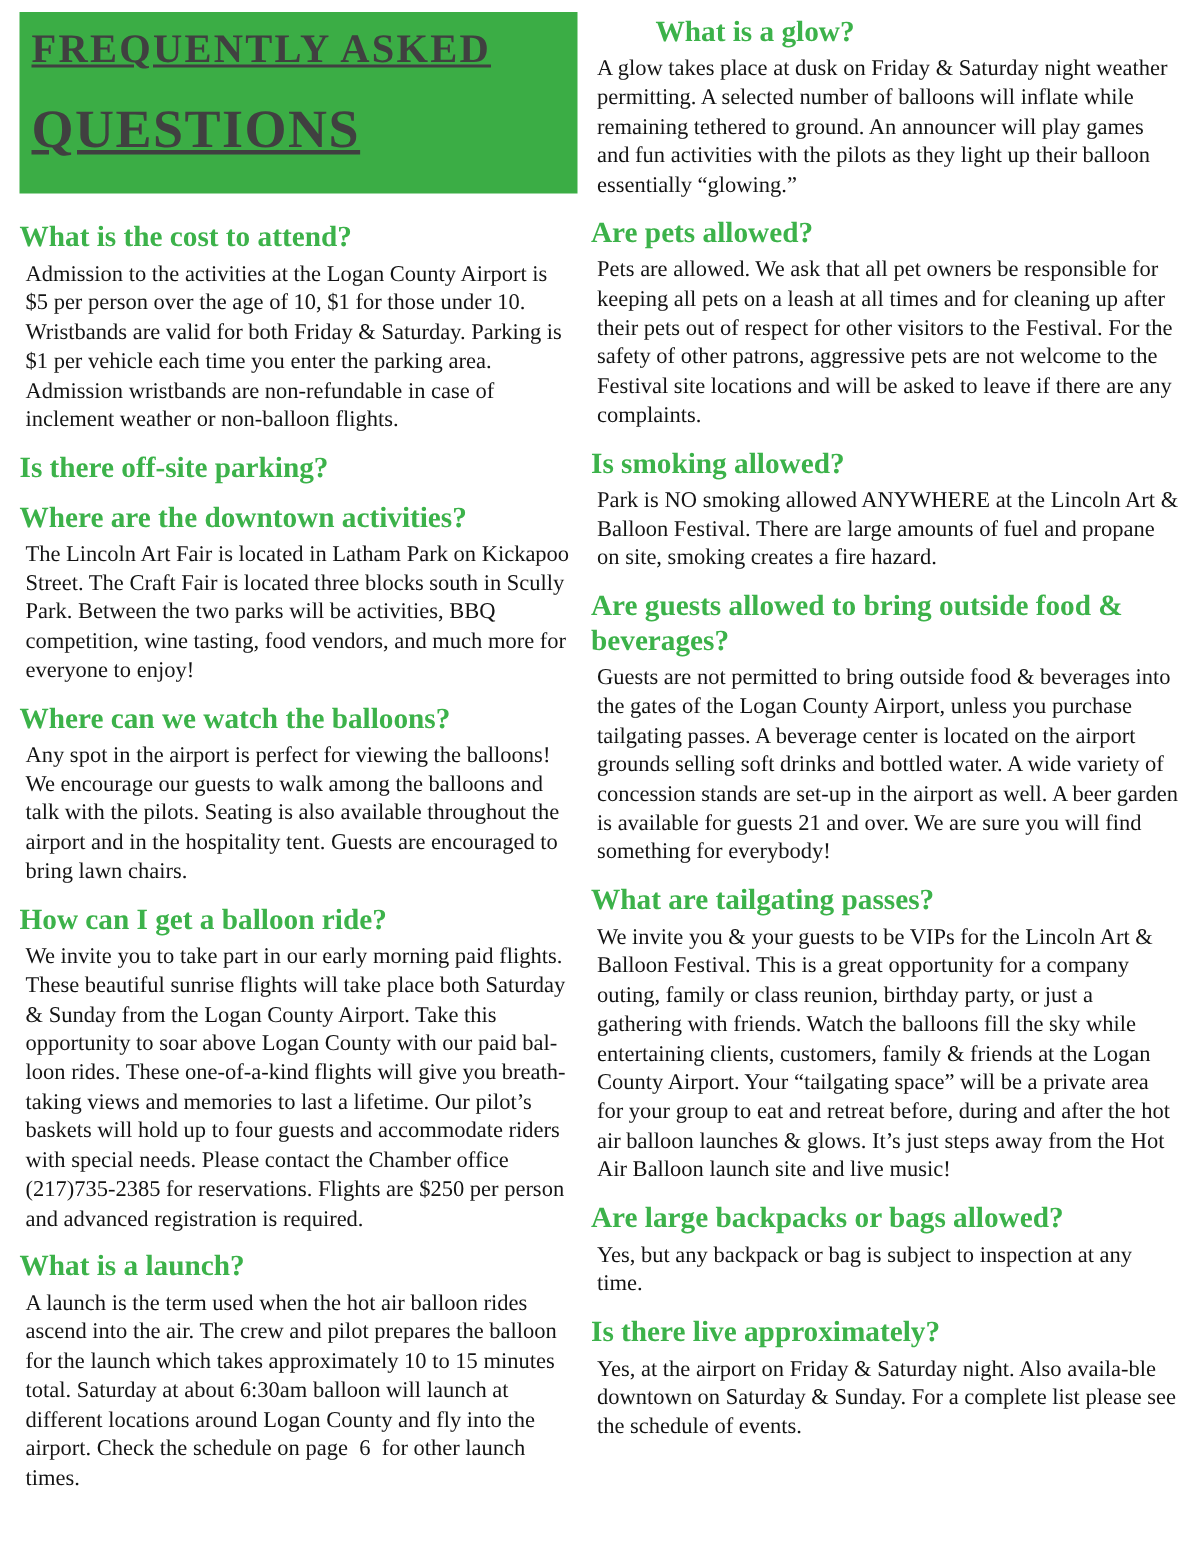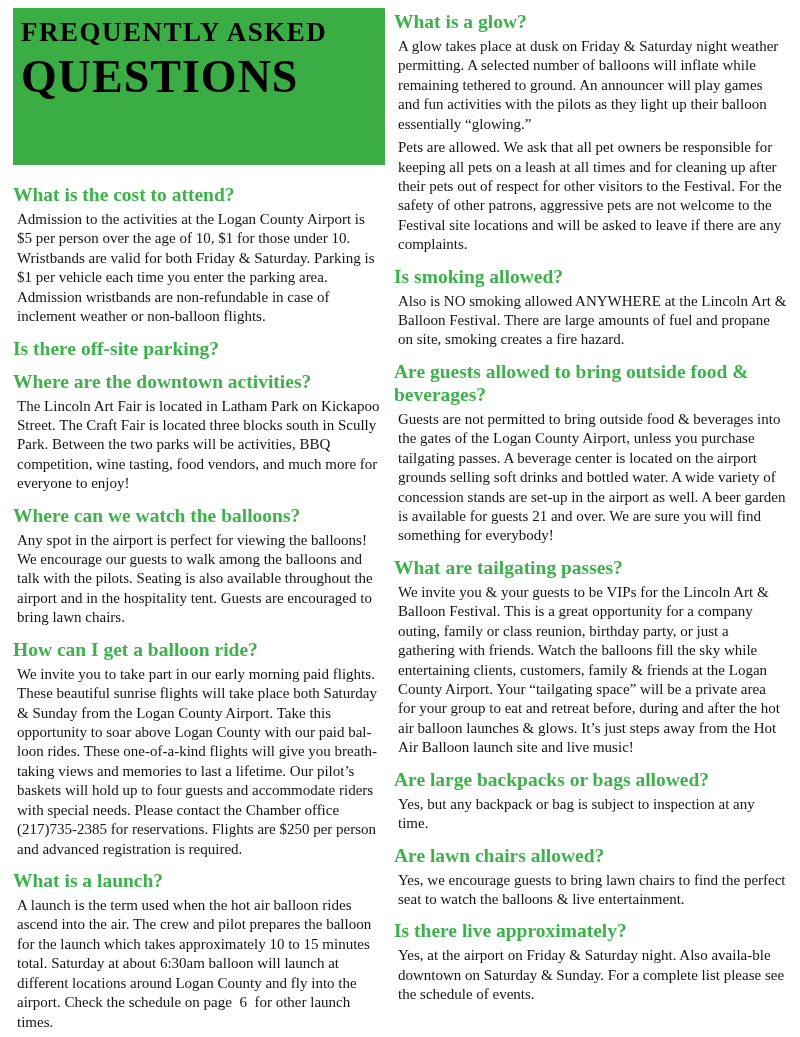--- a/index.html
+++ b/index.html
@@ -16,49 +16,50 @@
     gap: 9px;
     padding: 8px 8px 0 13px;
     box-sizing: border-box;
   }
   .col { box-sizing: border-box; }
   .col-left  { width: 372px; flex: 0 0 372px; }
   .col-right { width: 397px; flex: 0 0 397px; }
 
   .header-box {
     background: var(--green-box, #3BAD45);
-    color: #000000;
-    height: 157px;
+    color: #404040;
+    height: 121px;
     box-sizing: border-box;
     padding: 10px 8px 0 8px;
     margin-bottom: 3px;
+    text-decoration: underline;
   }
   .header-line1 {
     font-size: 27px;
     font-weight: bold;
     letter-spacing: 1.5px;
     line-height: 1.1;
   }
   .header-line2 {
-    font-size: 46px;
+    font-size: 36px;
     font-weight: bold;
     letter-spacing: 1px;
-    margin-top: 5px;
+    margin-top: 20px;
     line-height: 1.05;
   }
 
   h3.q {
     color: var(--green-heading, #3CB24A);
     font-size: 19.5px;
     font-weight: bold;
     line-height: 1.18;
     margin: 10px 0 3px 0;
   }
   .col-left .faq-item:first-of-type h3.q { margin-top: 18px; }
-  .col-right .faq-item:first-of-type h3.q { margin-top: 2px; }
+  .col-right .faq-item:first-of-type h3.q { margin-top: 2px; margin-left: 43px; }
 
   p.a {
     font-size: 15px;
     line-height: 1.295;
     margin: 4px;
     color: #141414;
   }
   .seg-b { font-weight: normal; }
   .seg-u { text-decoration: underline; }
 </style>
@@ -106,47 +107,44 @@
   </div>
 
   <div class="col col-right">
 
     <section class="faq-item">
       <h3 class="q">What is a glow?</h3>
       <p class="a"><span>A glow takes place at dusk on Friday &amp; Saturday night weather permitting. A selected number of balloons will inflate while remaining tethered to ground. An announcer will play games and fun activities with the pilots as they light up their balloon essentially “glowing.”</span></p>
     </section>
 
     <section class="faq-item">
+      <h3 class="q">Are pets allowed?</h3>
       <p class="a"><span>Pets are allowed. We ask that all pet owners be responsible for keeping all pets on a leash at all times and for cleaning up after their pets out of respect for other visitors to the Festival. For the safety of other patrons, aggressive pets are not welcome to the Festival site locations and will be asked to leave if there are any complaints.</span></p>
     </section>
 
     <section class="faq-item">
       <h3 class="q">Is smoking allowed?</h3>
-      <p class="a"><span>Also is </span><span class="seg-b">NO</span><span> smoking allowed ANYWHERE at the Lincoln Art &amp; Balloon Festival. There are large amounts of fuel and propane on site, smoking creates a fire hazard.</span></p>
+      <p class="a"><span>Park is </span><span class="seg-b">NO</span><span> smoking allowed ANYWHERE at the Lincoln Art &amp; Balloon Festival. There are large amounts of fuel and propane on site, smoking creates a fire hazard.</span></p>
     </section>
 
     <section class="faq-item">
       <h3 class="q">Are guests allowed to bring outside food &amp; beverages?</h3>
       <p class="a"><span>Guests are not permitted to bring outside food &amp; beverages into the gates of the Logan County Airport, unless you purchase tailgating passes. A beverage center is located on the airport grounds selling soft drinks and bottled water. A wide variety of concession stands are set-up in the airport as well. A beer garden is available for guests 21 and over. We are sure you will find something for everybody!</span></p>
     </section>
 
     <section class="faq-item">
       <h3 class="q">What are tailgating passes?</h3>
       <p class="a"><span>We invite you &amp; your guests to be VIPs for the Lincoln Art &amp; Balloon Festival. This is a great opportunity for a company outing, family or class reunion, birthday party, or just a gathering with friends. Watch the balloons fill the sky while entertaining clients, customers, family &amp; friends at the Logan County Airport. Your “tailgating space” will be a private area for your group to eat and retreat before, during and after the hot air balloon launches &amp; glows. It’s just steps away from the Hot Air Balloon launch site and live music!</span></p>
     </section>
 
     <section class="faq-item">
       <h3 class="q">Are large backpacks or bags allowed?</h3>
       <p class="a"><span>Yes, but any backpack or bag is subject to inspection at any time.</span></p>
     </section>
 
-    <section class="faq-item">
-      <h3 class="q">Are lawn chairs allowed?</h3>
-      <p class="a"><span>Yes, we encourage guests to bring lawn chairs to find the perfect seat to watch the balloons &amp; live entertainment.</span></p>
-    </section>
 
     <section class="faq-item">
       <h3 class="q">Is there live approximately?</h3>
       <p class="a"><span>Yes, at the airport on Friday &amp; Saturday night. Also availa-ble downtown on Saturday &amp; Sunday. For a complete list please see the schedule of events.</span></p>
     </section>
 
   </div>
 
 </div>
 

